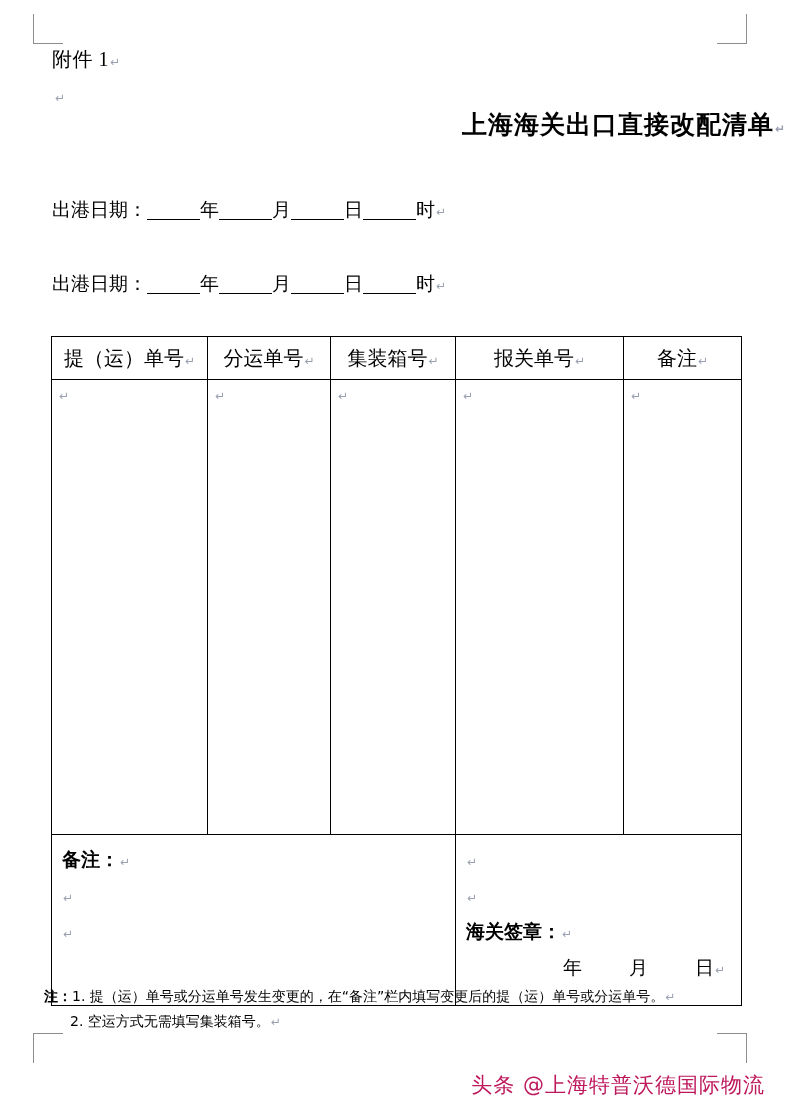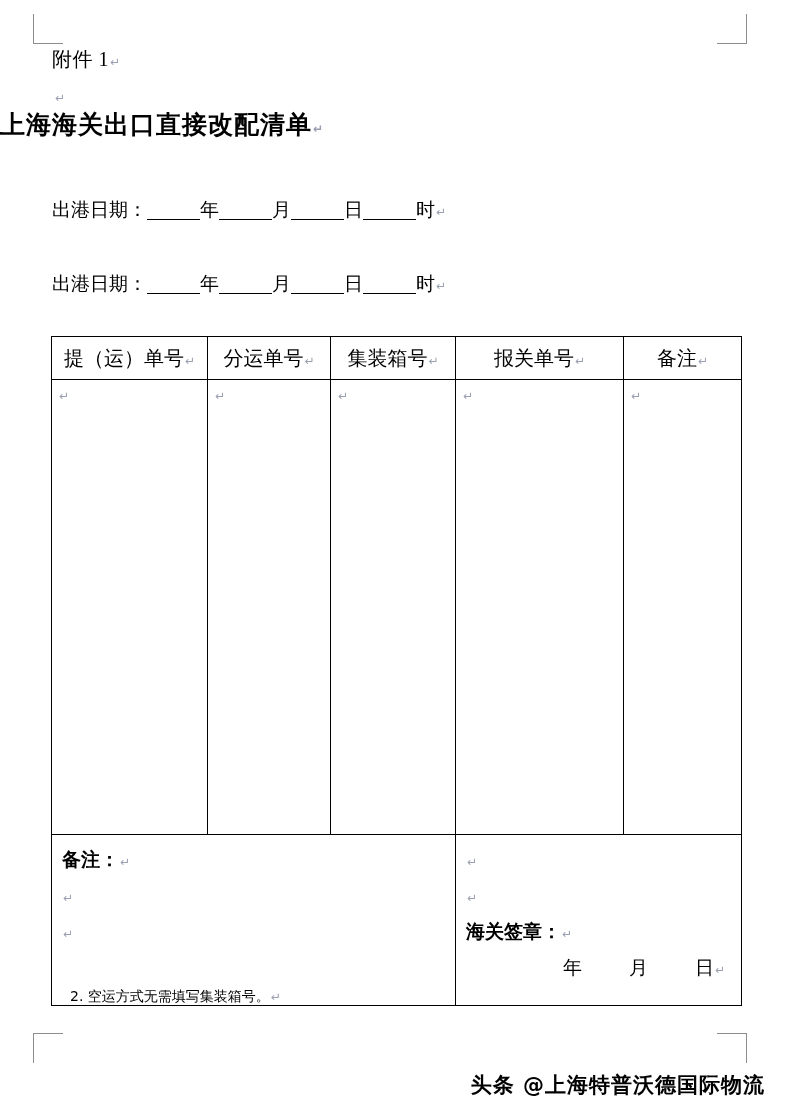--- a/index.html
+++ b/index.html
@@ -69,21 +69,21 @@
     left: 54px;
     top: 88px;
   }
 
   
   .doc-title {
     position: absolute;
     left: 0;
     right: 0;
     top: 108px;
-    text-align: left;
+    text-align: right;
     font-family: "DejaVu Sans", "Liberation Sans", sans-serif;
     font-size: 25px;
     font-weight: 700;
     letter-spacing: 1px;
   }
 
   
   .form-block {
     position: absolute;
     left: 52px;
@@ -166,22 +166,22 @@
   .note-line { white-space: nowrap; }
   .note-line.sub { padding-left: 26px; }
 
   
   .watermark {
     position: absolute;
     right: 20px;
     bottom: 8px;
     font-family: "DejaVu Sans", "Liberation Sans", sans-serif;
     font-size: 21px;
-    font-weight: 700;
-    color: #000000;
+    font-weight: 400;
+    color: #be185d;
     letter-spacing: 1px;
     white-space: nowrap;
   }
 </style>
 </head>
 <body>
 
 <div class="page">
 
   <div class="corner tl"></div>
@@ -238,18 +238,19 @@
           <div class="cell-lines"><span class="pilcrow">↵</span></div>
           <div class="cell-lines"><span class="pilcrow">↵</span></div>
           <div class="cell-lines"><span class="seal-label">海关签章：</span><span class="pilcrow">↵</span></div>
           <div class="cell-lines seal-date"><span class="g">年</span><span class="g">月</span><span class="g last">日</span><span class="pilcrow">↵</span></div>
         </td>
       </tr>
     </tbody>
   </table>
 
   <div class="notes">
+    <div class="note-line"><span class="n-head">注：</span><span>1. 提（运）单号或分运单号发生变更的，在“备注”栏内填写变更后的提（运）单号或分运单号。</span><span class="pilcrow">↵</span></div>
     <div class="note-line sub"><span>2. 空运方式无需填写集装箱号。</span><span class="pilcrow">↵</span></div>
   </div>
 
   <div class="watermark">头条 @上海特普沃德国际物流</div>
 
 </div>
 
 </body></html>

